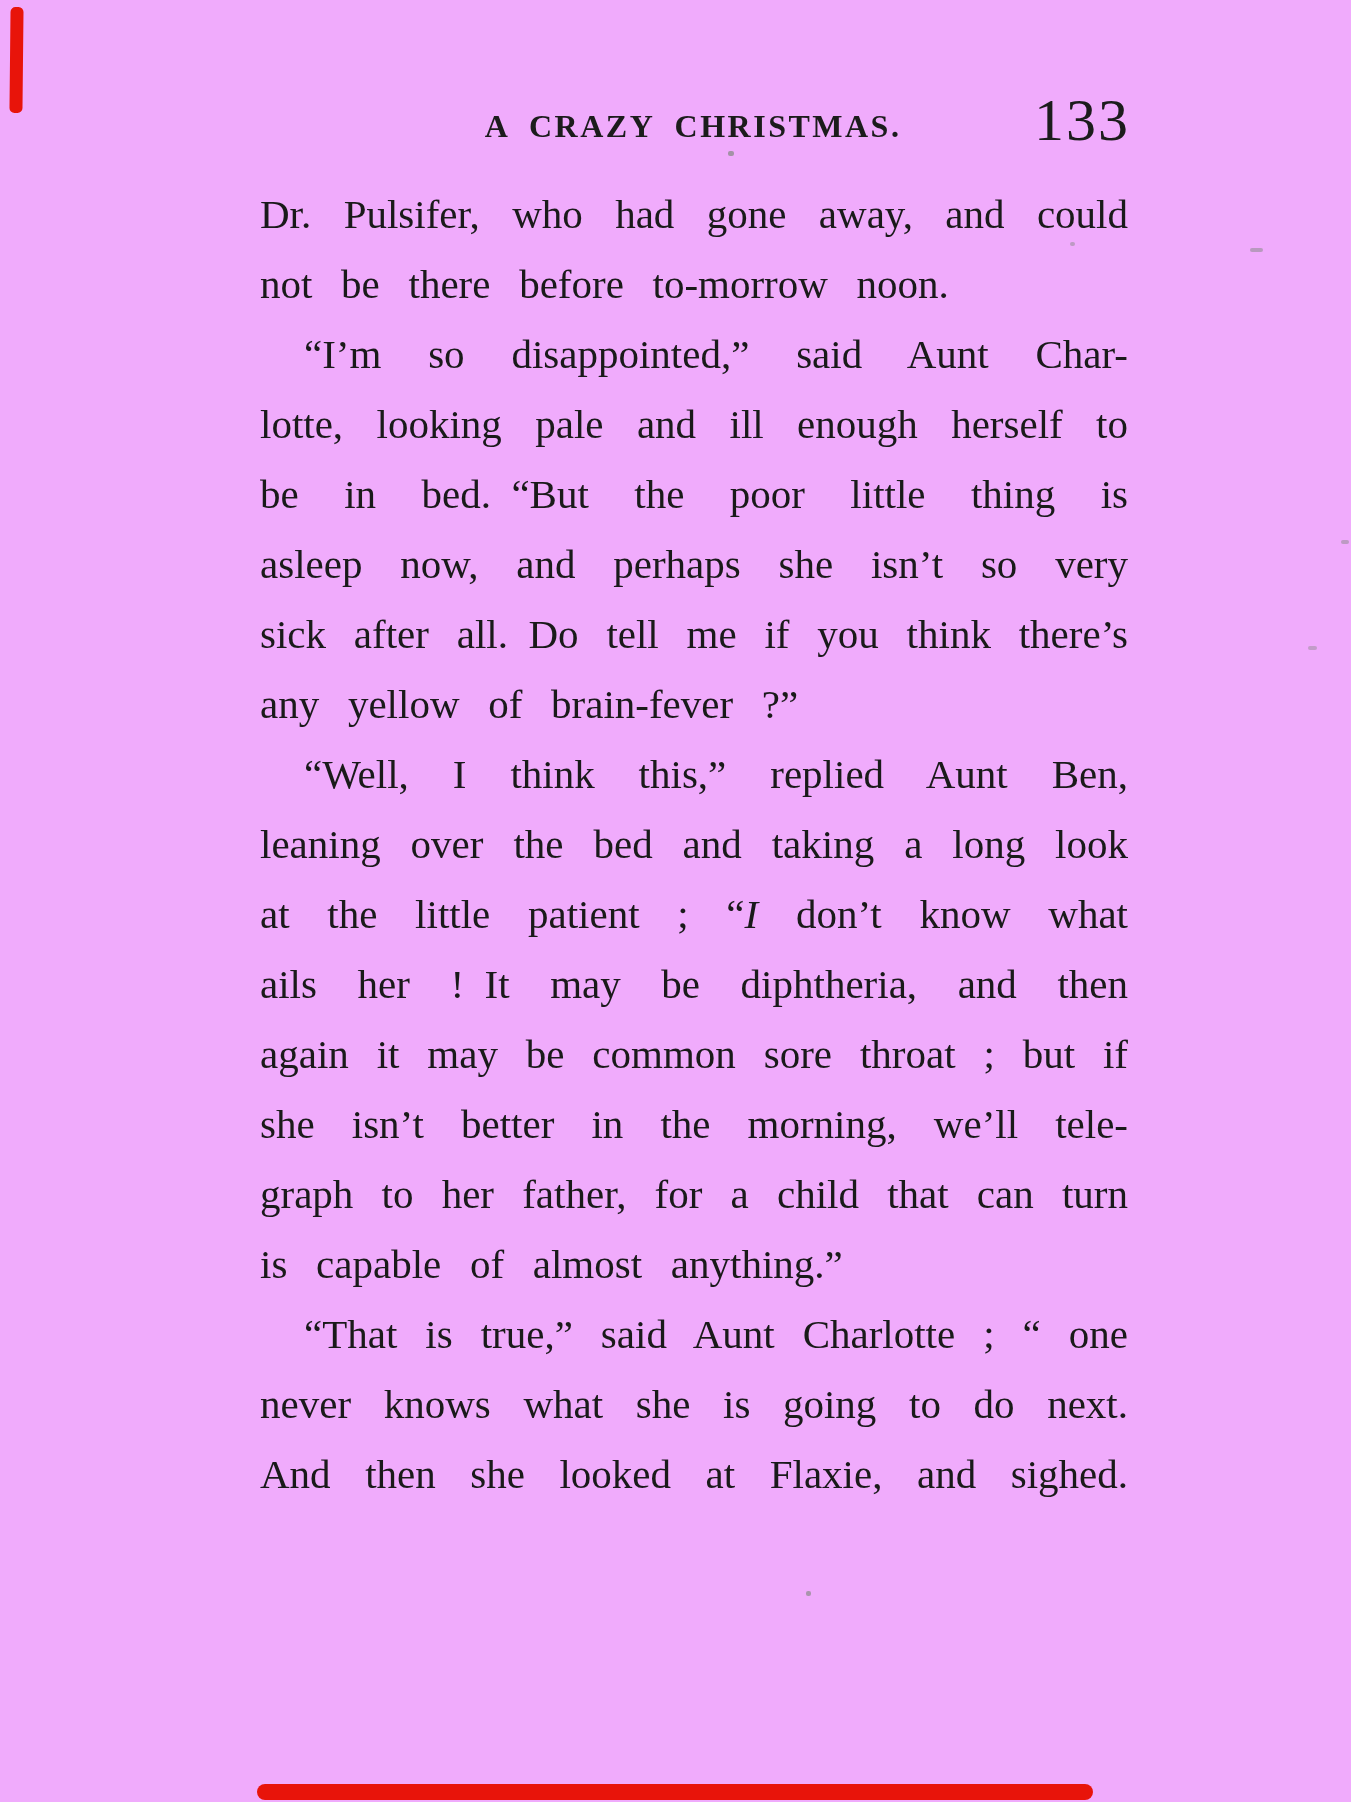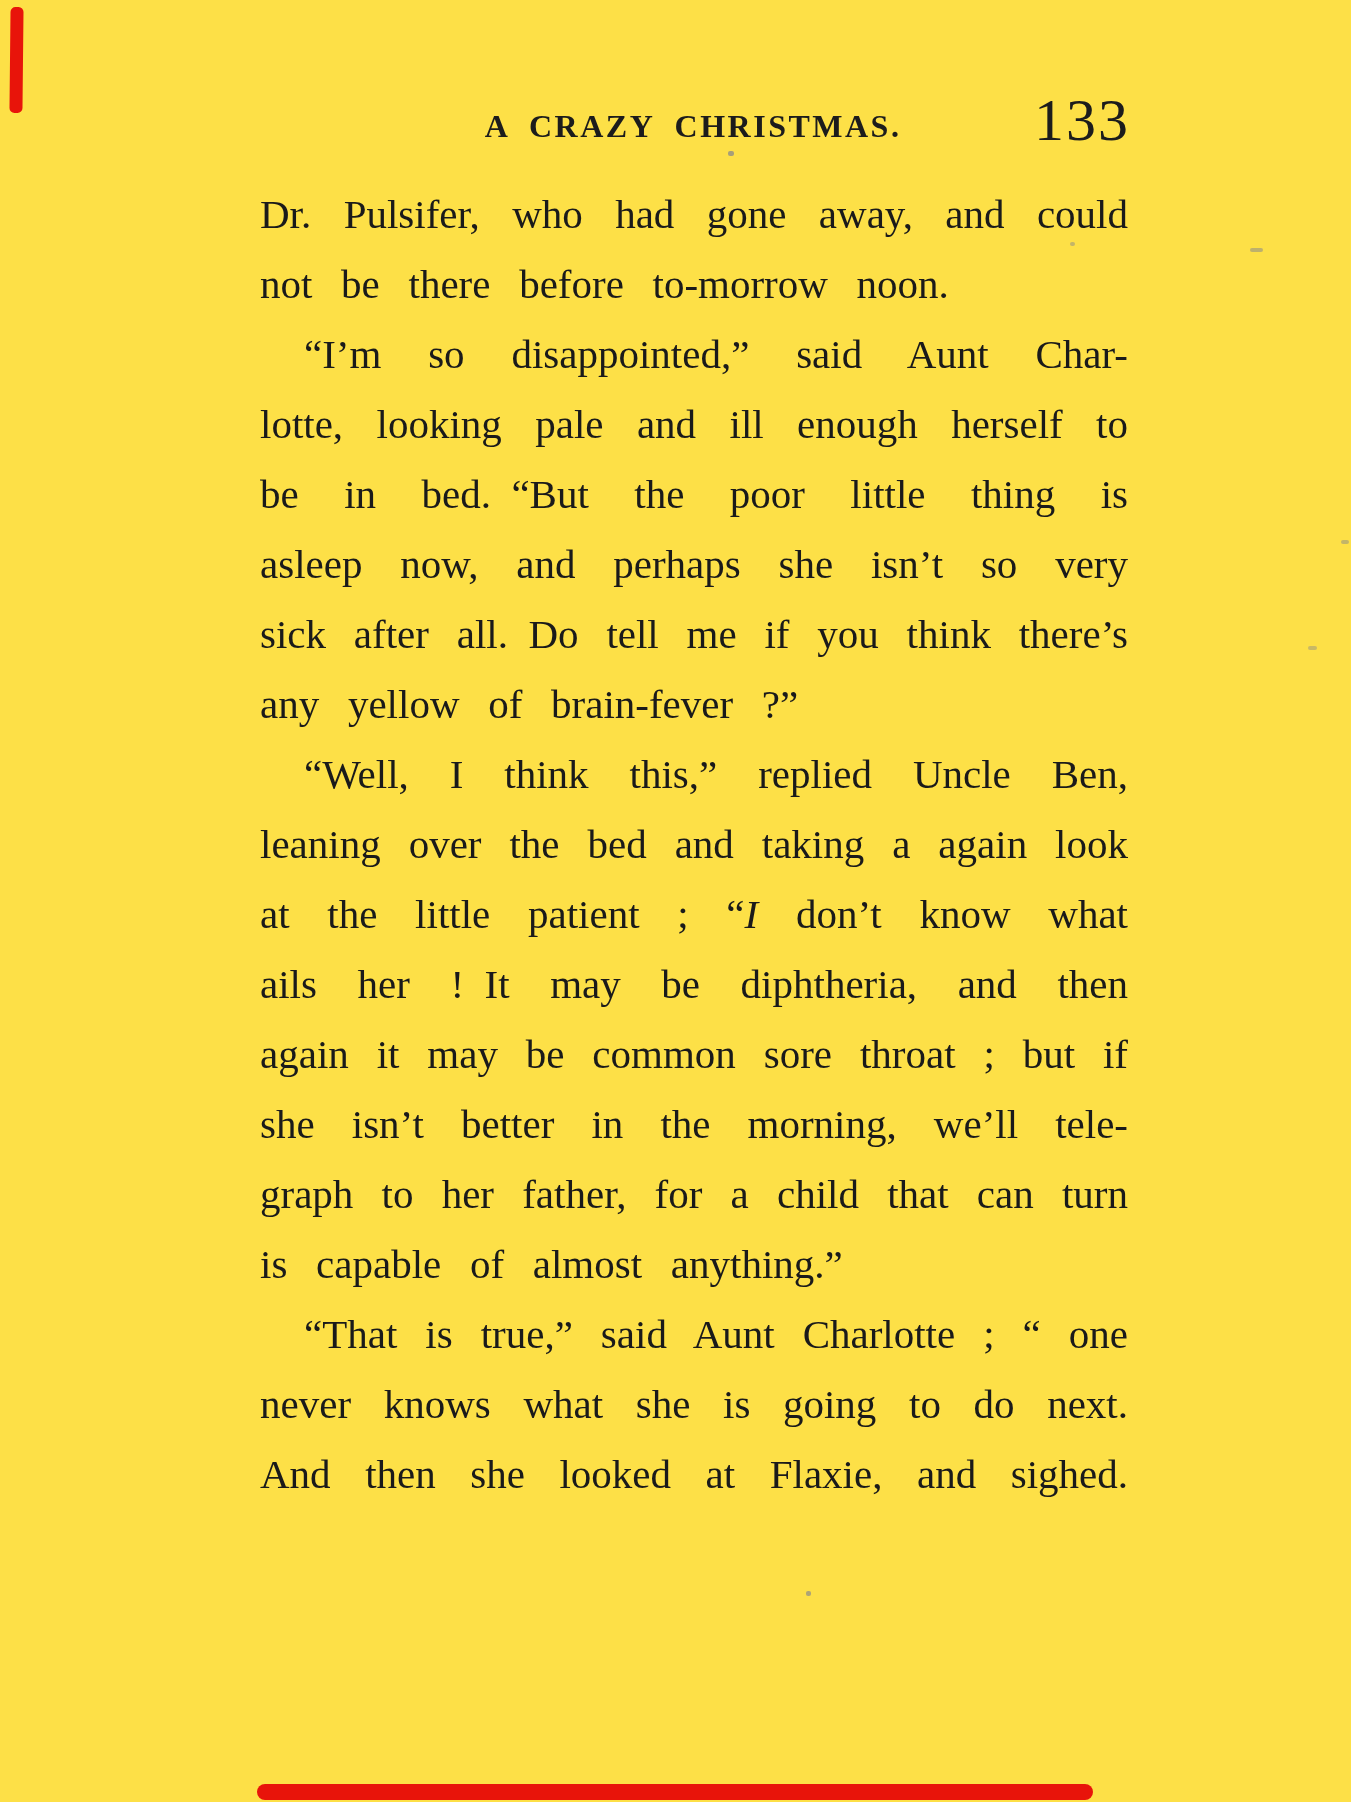--- a/index.html
+++ b/index.html
@@ -4,21 +4,21 @@
 <style>
   html, body {
     margin: 0;
     padding: 0;
     background: #ffffff;
   }
   #page {
     position: relative;
     width: 1351px;
     height: 1802px;
-    background: #fde047;
+    background: #f0abfc;
     overflow: hidden;
     font-family: "Liberation Serif", "DejaVu Serif", serif;
     color: #191919;
   }
 
   
   .header {
     position: absolute;
     left: 260px;
     top: 104px;
@@ -104,22 +104,22 @@
 
   <div class="textblock">
     <div class="line jl">Dr. Pulsifer, who had gone away, and could</div>
     <div class="line end">not be there before to-morrow noon.</div>
     <div class="line jl ind">“I’m so disappointed,” said Aunt Char-</div>
     <div class="line jl">lotte, looking pale and ill enough herself to</div>
     <div class="line jl">be in bed. “But the poor little thing is</div>
     <div class="line jl">asleep now, and perhaps she isn’t so very</div>
     <div class="line jl">sick after all. Do tell me if you think there’s</div>
     <div class="line end">any yellow of brain-fever ?”</div>
-    <div class="line jl ind">“Well, I think this,” replied Uncle Ben,</div>
-    <div class="line jl">leaning over the bed and taking a again look</div>
+    <div class="line jl ind">“Well, I think this,” replied Aunt Ben,</div>
+    <div class="line jl">leaning over the bed and taking a long look</div>
     <div class="line jl"><span>at the little patient ; “</span><span class="it">I</span><span> don’t know what</span></div>
     <div class="line jl">ails her ! It may be diphtheria, and then</div>
     <div class="line jl">again it may be common sore throat ; but if</div>
     <div class="line jl">she isn’t better in the morning, we’ll tele-</div>
     <div class="line jl">graph to her father, for a child that can turn</div>
     <div class="line end">is capable of almost anything.”</div>
     <div class="line jl ind">“That is true,” said Aunt Charlotte ; “ one</div>
     <div class="line jl">never knows what she is going to do next.</div>
     <div class="line jl">And then she looked at Flaxie, and sighed.</div>
   </div>

